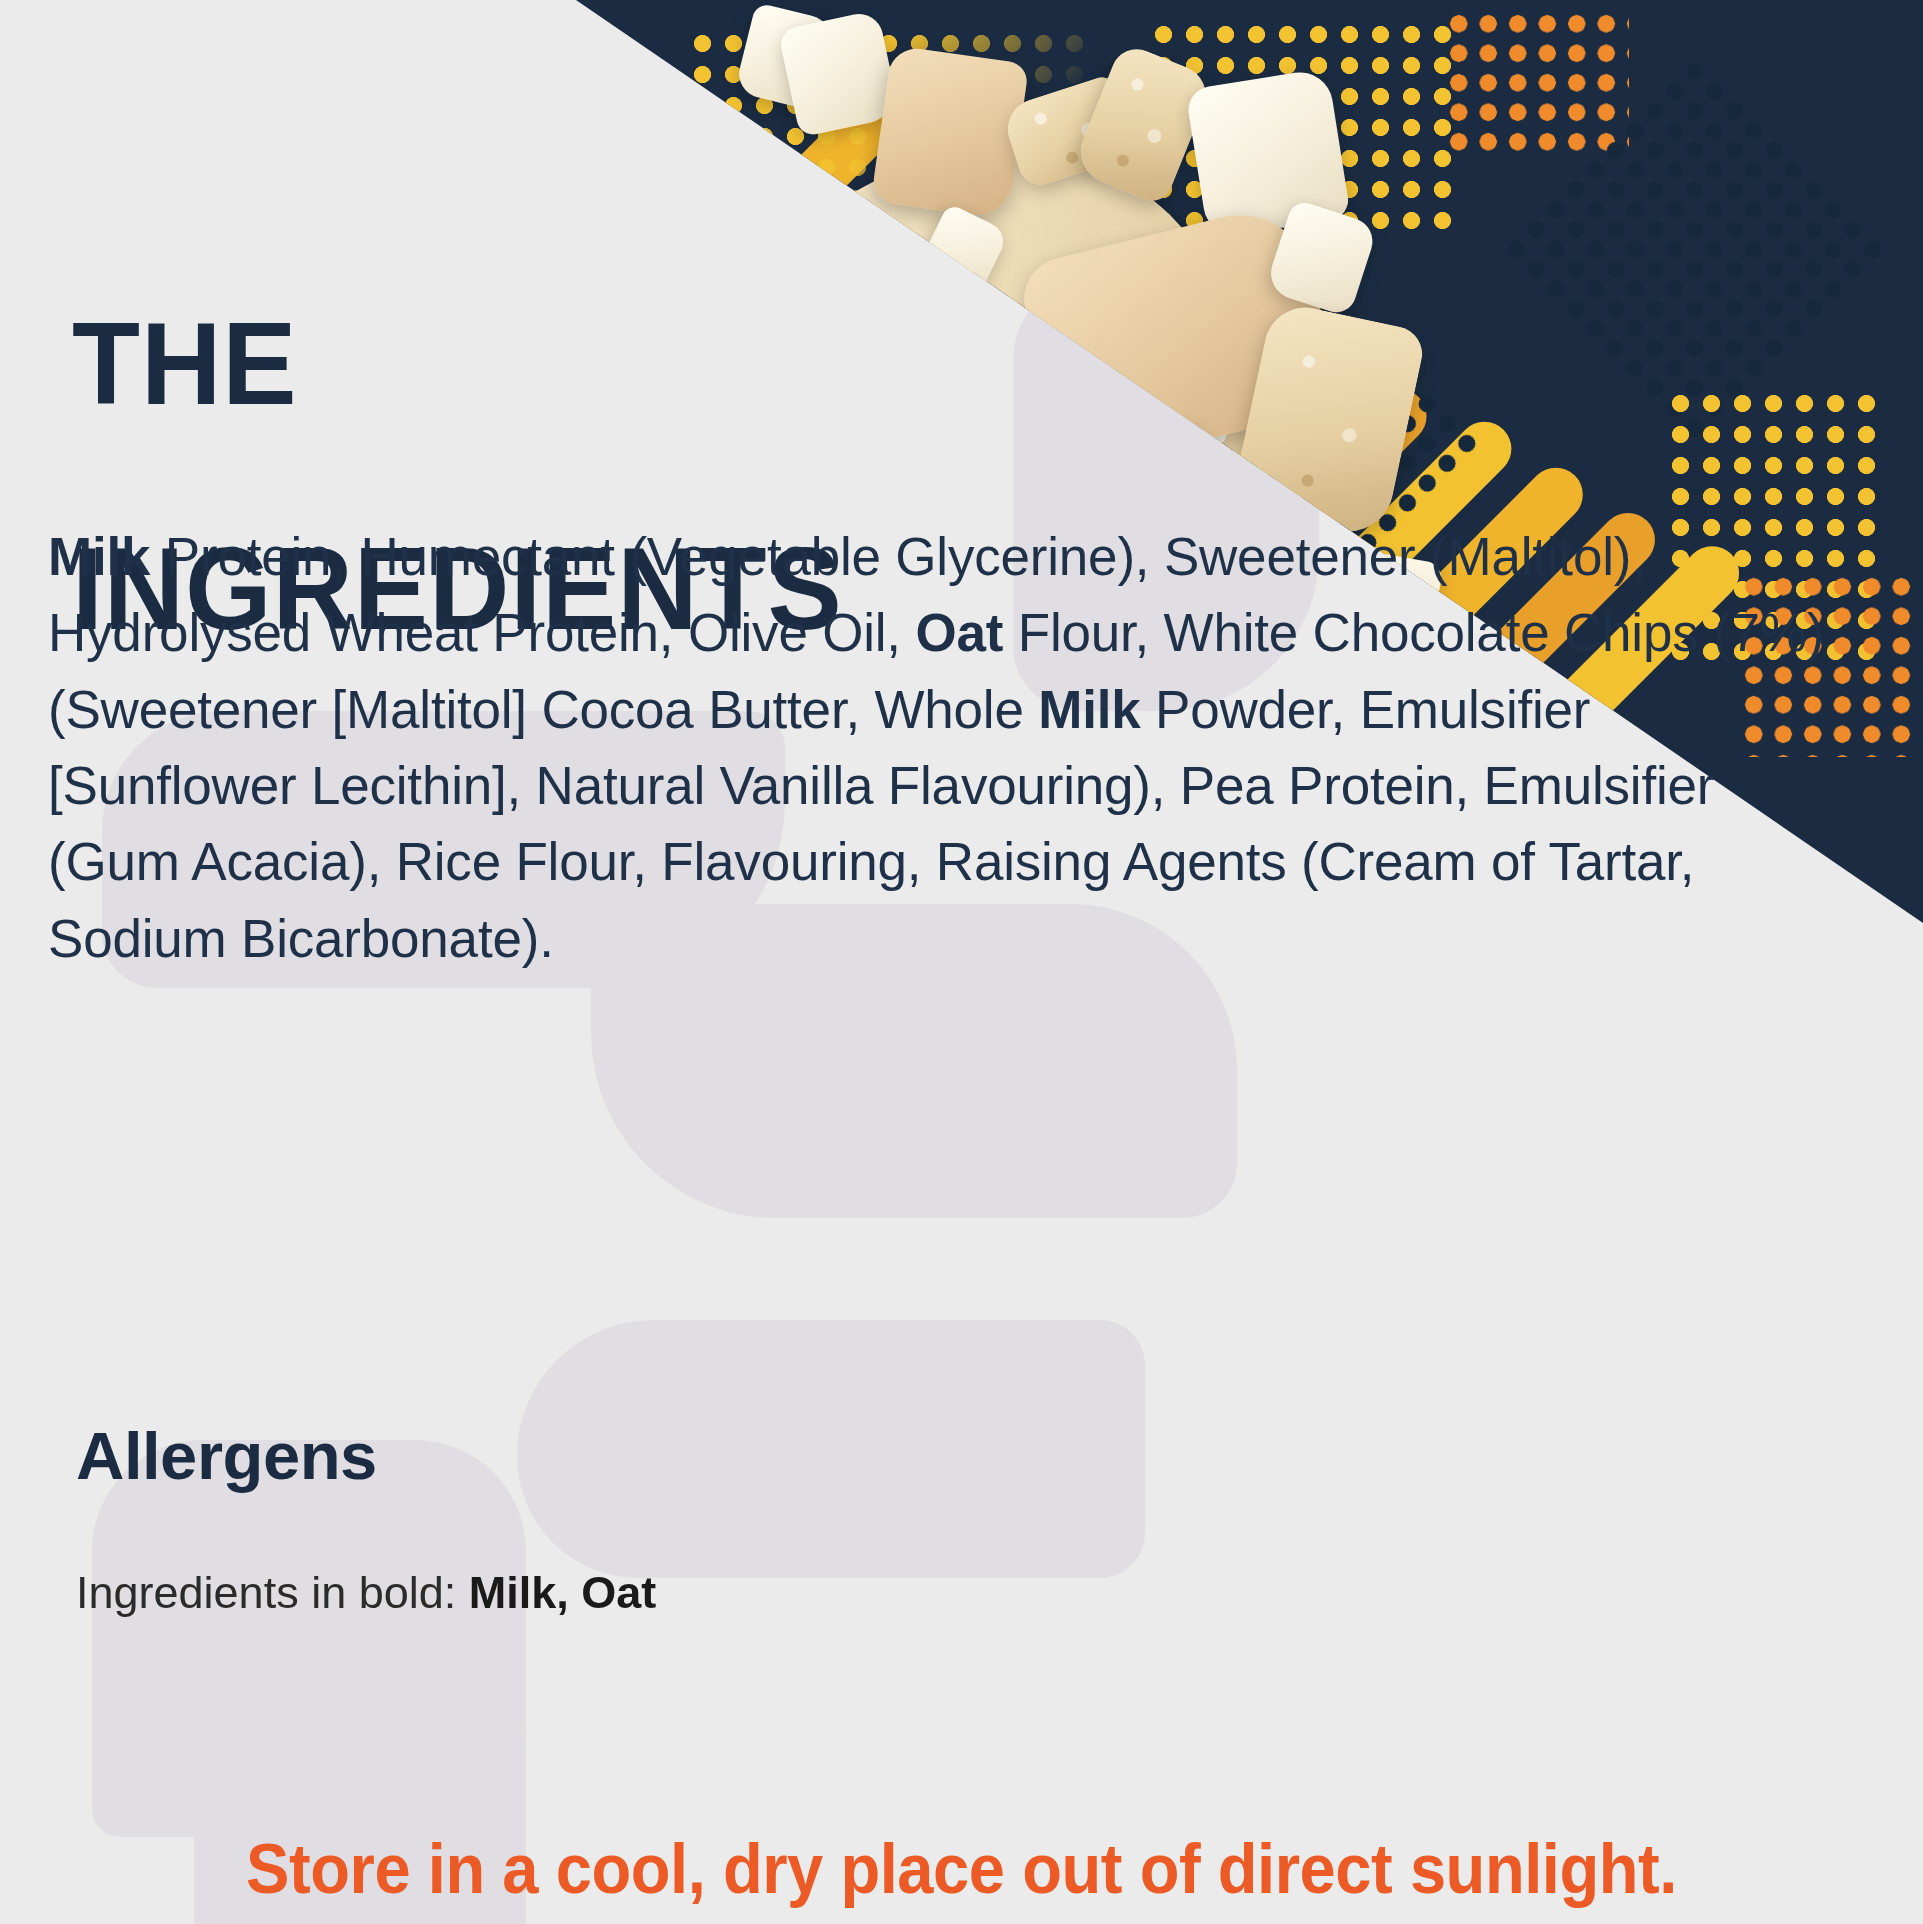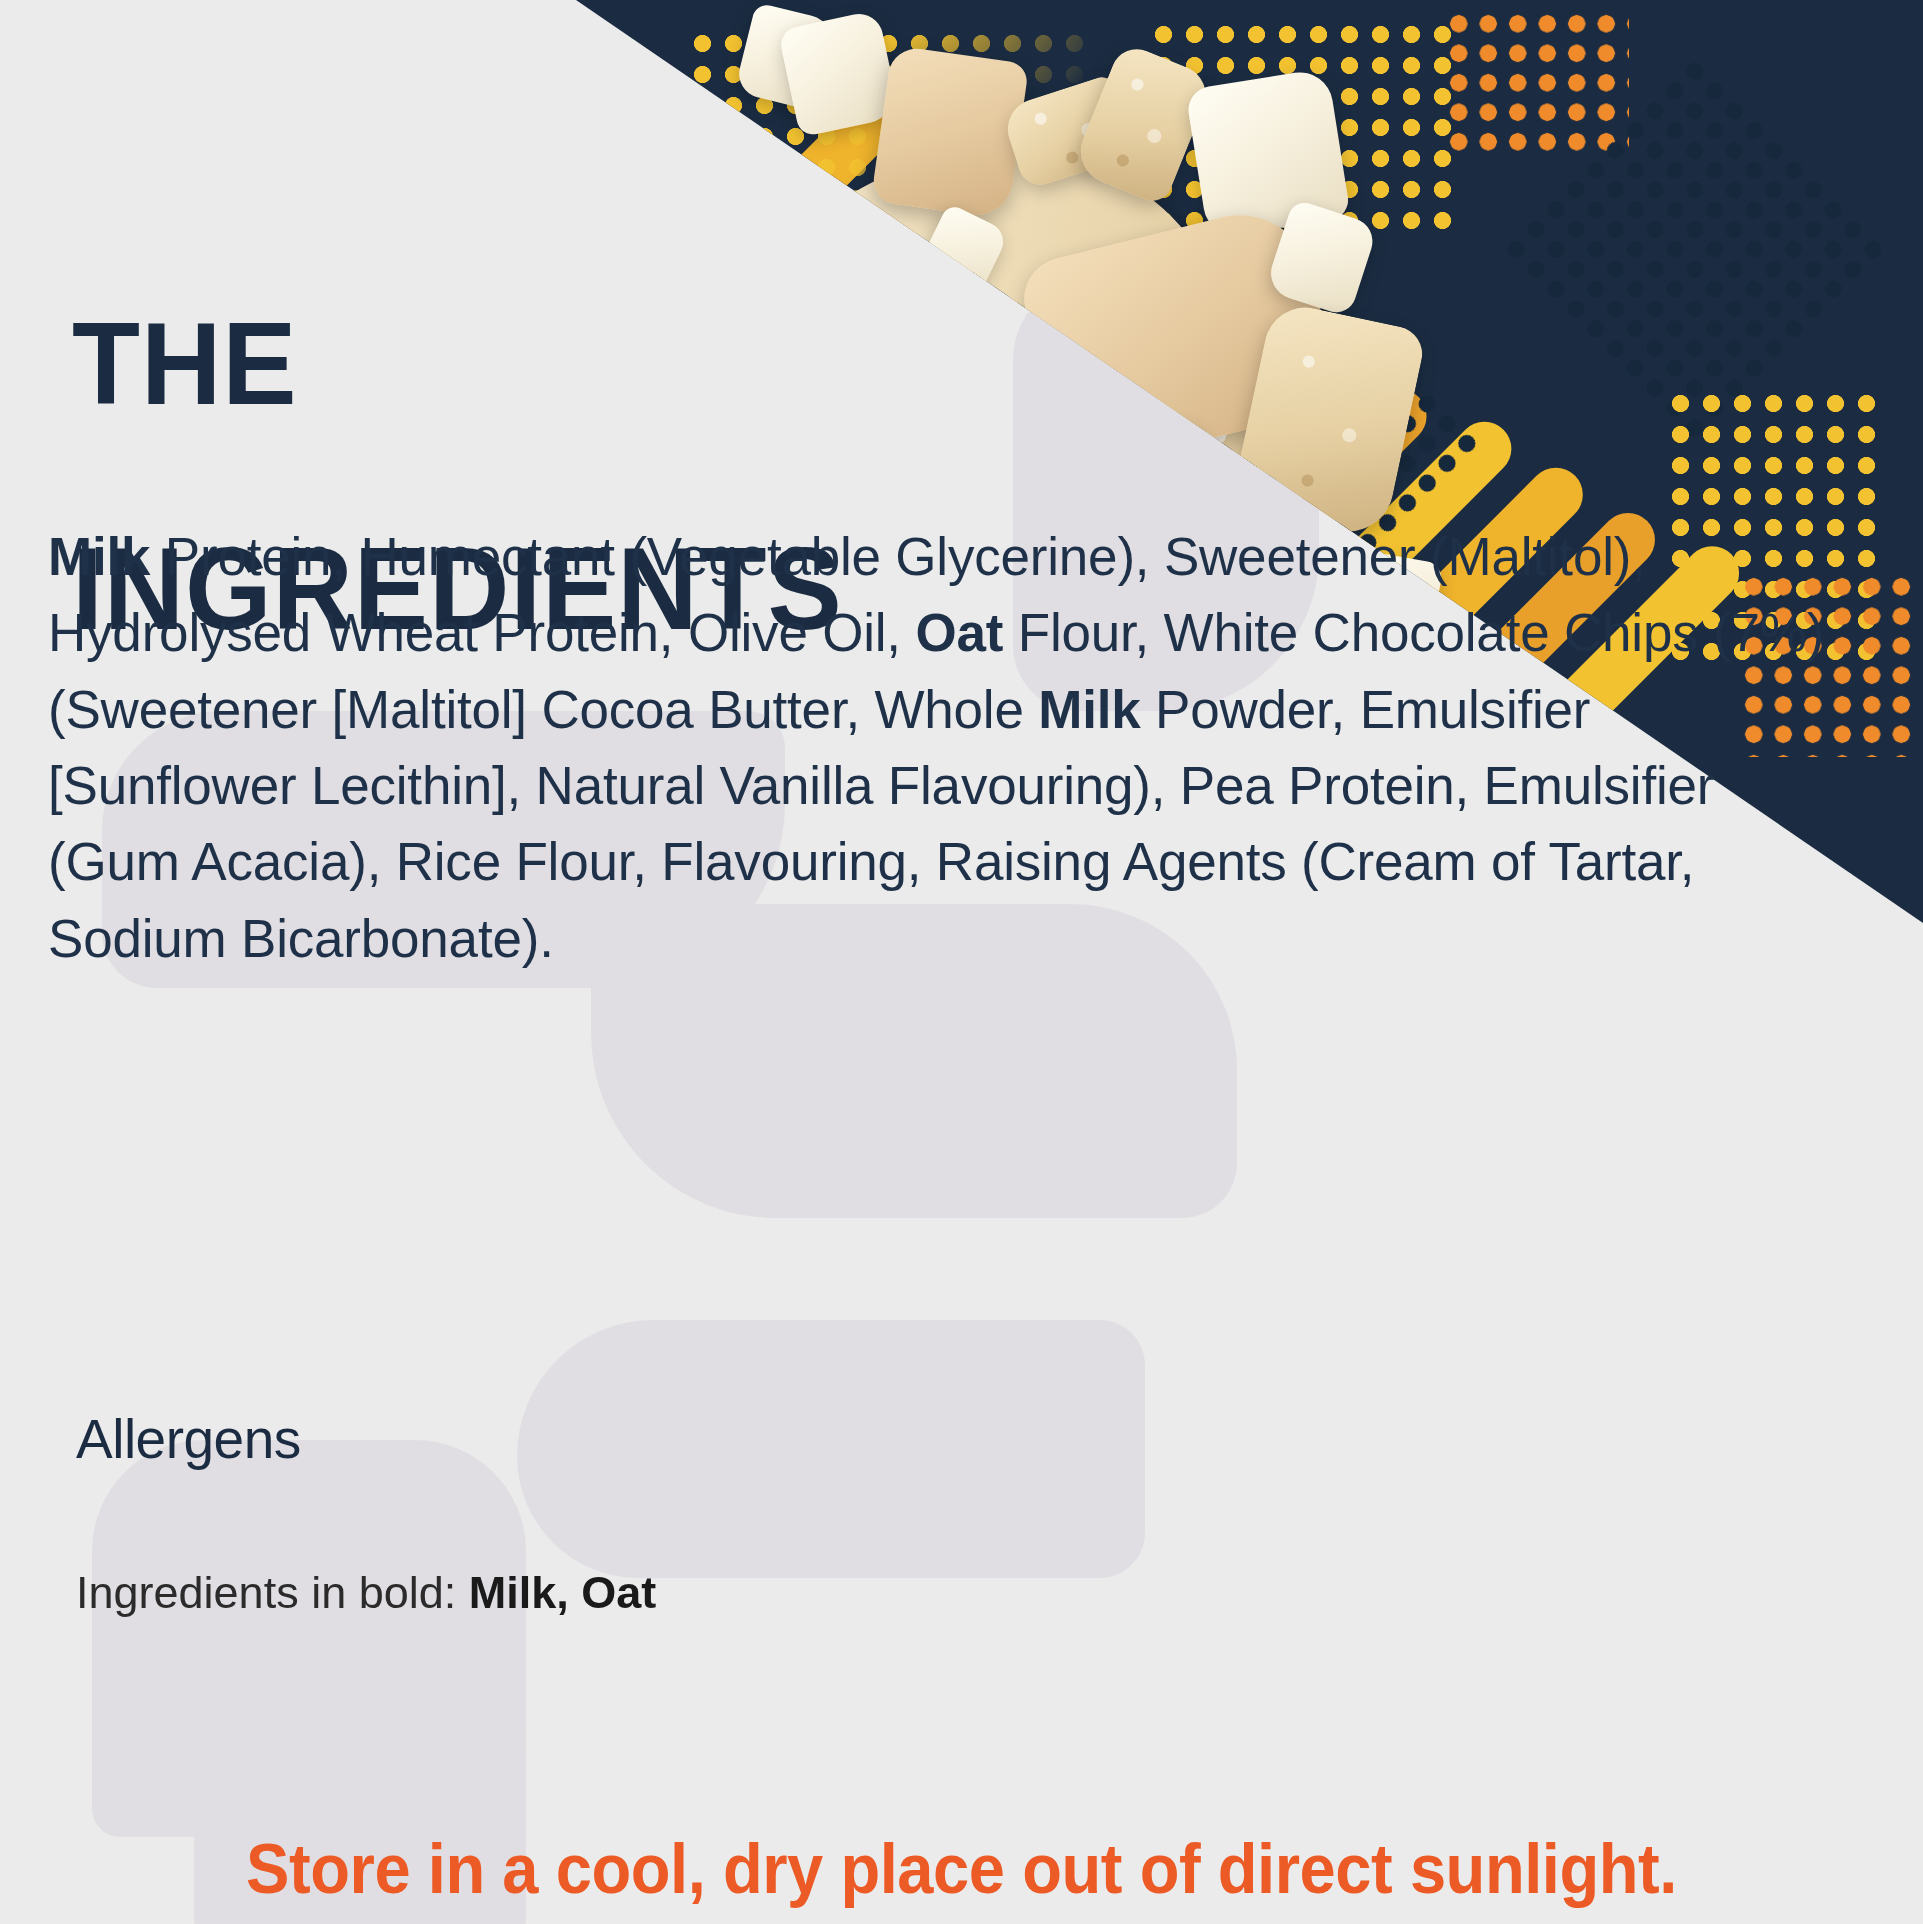--- a/index.html
+++ b/index.html
@@ -171,22 +171,22 @@
     letter-spacing: -0.2px;
     font-weight: 400;
   }
   .ingredients b { font-weight: 700; }
 
   .allergens-head {
     position: absolute;
     left: 76px;
     top: 1366px;
     color: #1b2c42;
-    font-weight: 400;
-    font-size: 55px;
+    font-weight: 700;
+    font-size: 67px;
     line-height: 1;
     letter-spacing: -0.5px;
   }
   .allergens-body {
     position: absolute;
     left: 76px;
     top: 1519px;
     color: #2b2b2b;
     font-size: 45px;
     line-height: 1.3;

